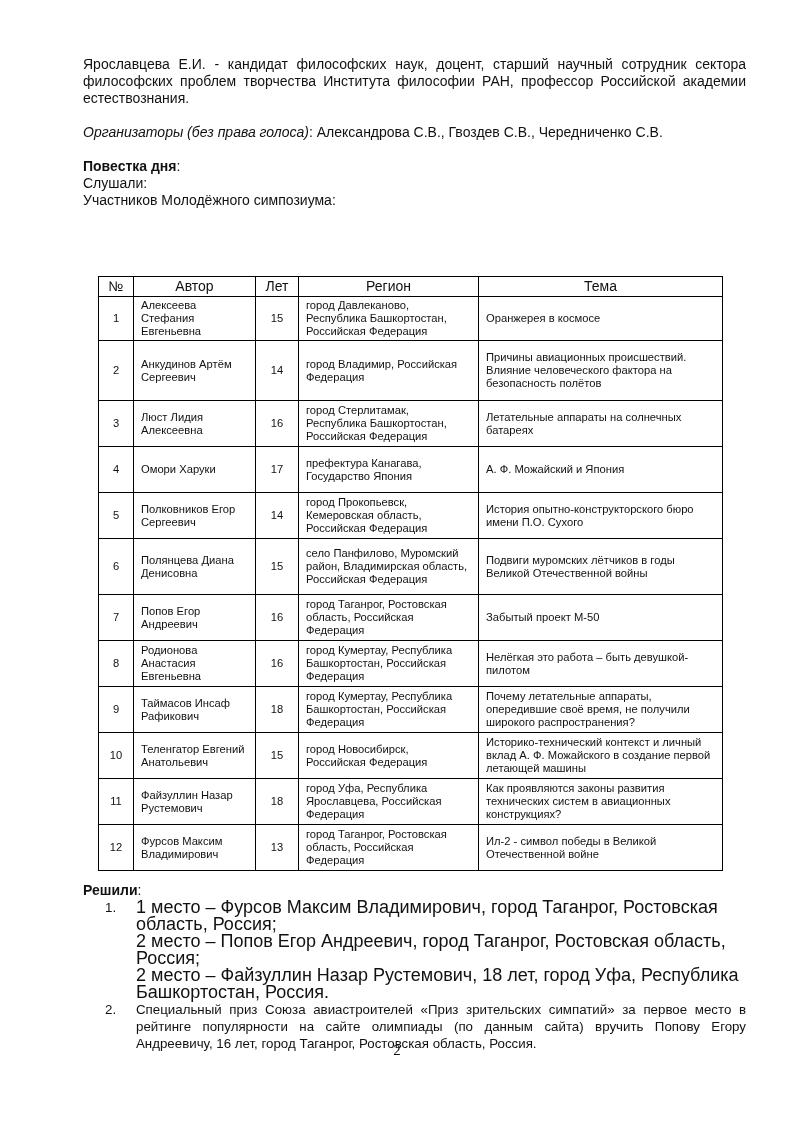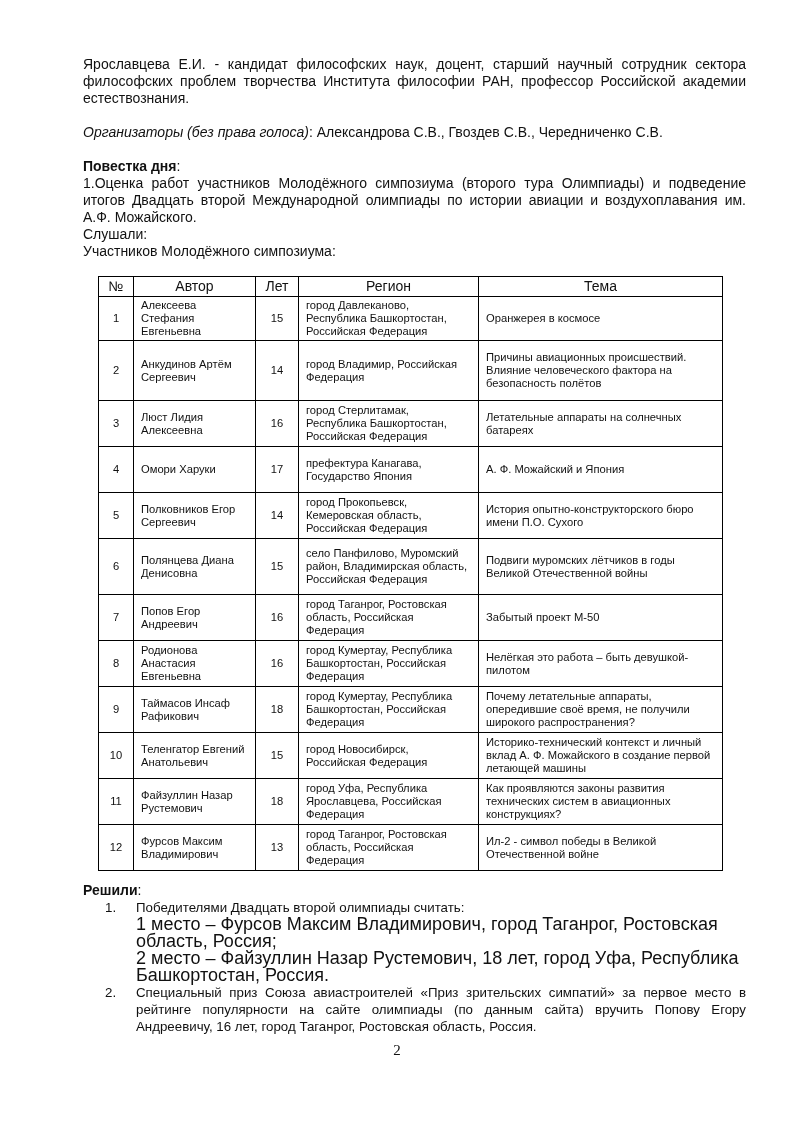--- a/index.html
+++ b/index.html
@@ -25,21 +25,20 @@
 </style>
 </head>
 <body>
 
 <div class="page">
   <p class="p">Ярославцева Е.И. - кандидат философских наук, доцент, старший научный сотрудник сектора философских проблем творчества Института философии РАН, профессор Российской академии естествознания.</p>
   <div class="gap"></div>
   <p class="p"><span class="ital">Организаторы  (без права голоса)</span><span>: Александрова С.В., Гвоздев С.В., Чередниченко С.В.</span></p>
   <div class="gap"></div>
   <p class="p"><span class="bold">Повестка дня</span><span>:</span></p>
-  <p class="p">1.Оценка работ участников Молодёжного симпозиума (второго тура Олимпиады) и подведение итогов Двадцать второй Международной олимпиады по истории авиации и воздухоплавания им. А.Ф. Можайского.</p>
   <p class="p">Слушали:</p>
   <p class="p">Участников Молодёжного симпозиума:</p>
 </div>
 
 <table class="t">
   <colgroup>
     <col style="width:35px">
       <col style="width:122px">
       <col style="width:43px">
       <col style="width:180px">
@@ -139,23 +138,23 @@
         <td>город Таганрог, Ростовская область, Российская Федерация</td>
         <td>Ил-2 - символ победы в Великой Отечественной войне</td>
       </tr>
     </tbody>
 </table>
 
 <div class="resh">
   <p class="p"><span class="bold">Решили</span><span>:</span></p>
   <div class="li">
     <span class="num">1.</span>
-    <span>Победителями Двадцать второй олимпиады считать:</span>
   </div>
   <div class="sub">1 место – Фурсов Максим Владимирович, город Таганрог, Ростовская область, Россия;</div>
+  <div class="sub">2 место – Попов Егор Андреевич, город Таганрог, Ростовская область, Россия;</div>
   <div class="sub">2 место – Файзуллин Назар Рустемович, 18 лет, город Уфа, Республика Башкортостан, Россия.</div>
   <div class="li">
     <span class="num">2.</span>
     <span>Специальный приз Союза авиастроителей «Приз зрительских симпатий» за первое место в рейтинге популярности на сайте олимпиады (по данным сайта) вручить Попову Егору Андреевичу, 16 лет, город Таганрог, Ростовская область, Россия.</span>
   </div>
 </div>
 
 <div class="pnum">2</div>
 
 </body></html>

